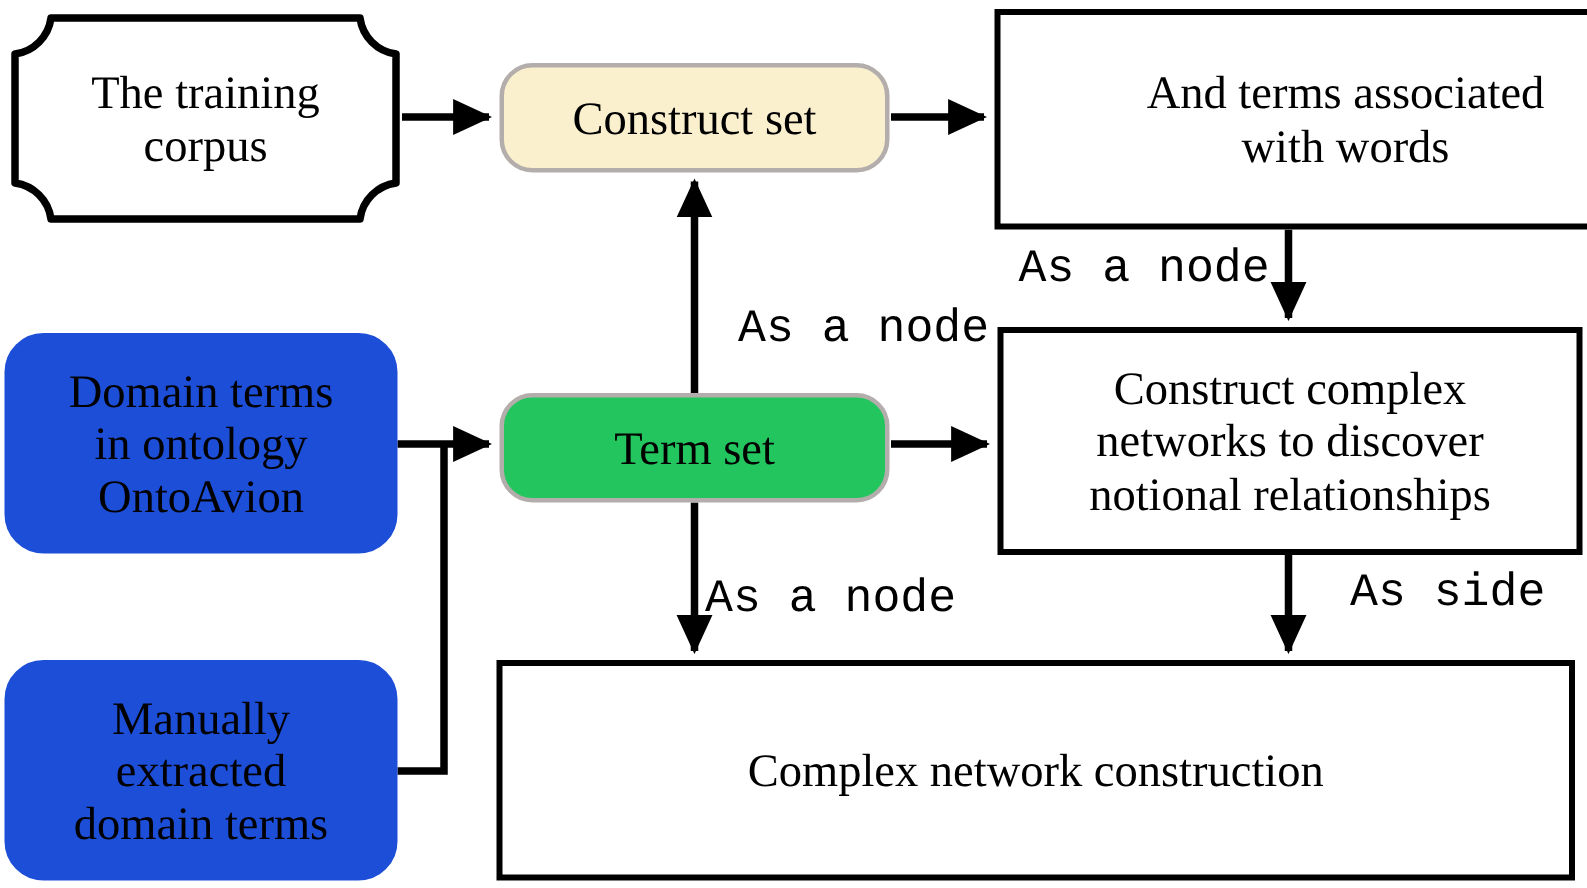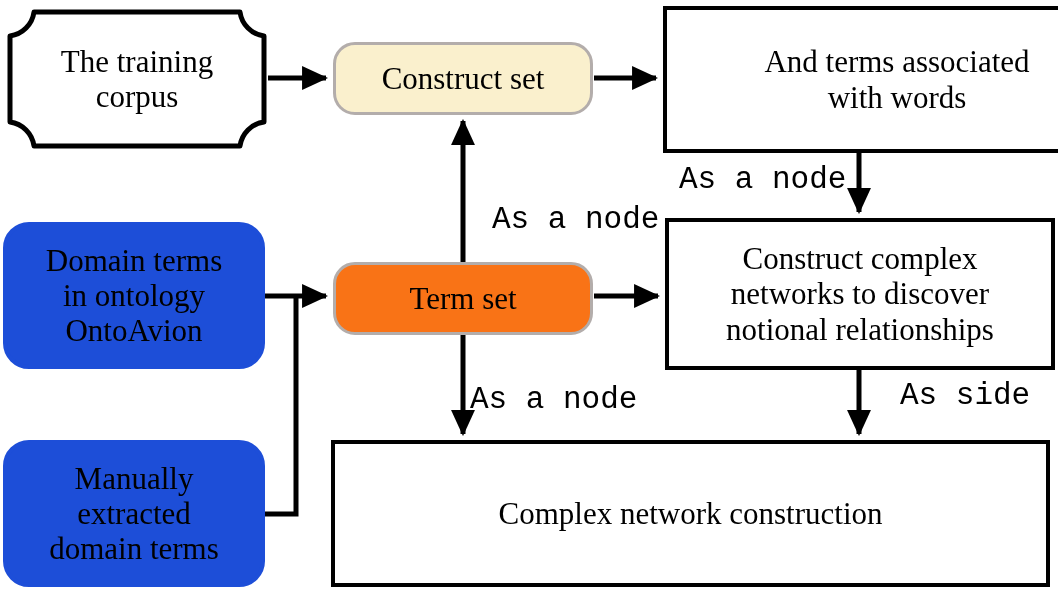--- a/index.html
+++ b/index.html
@@ -152,21 +152,21 @@
     <span class="txt">And terms associated
 with words</span>
   </div>
 
   <div class="node rrect" style="left:3px; top:222px; width:262px; height:147px; font-size:31px;">
     <span class="txt">Domain terms
 in ontology
 OntoAvion</span>
   </div>
 
-  <div class="node pill" style="left:333px; top:262px; width:260px; height:73px; font-size:31px; background:#f97316;">
+  <div class="node pill" style="left:333px; top:262px; width:260px; height:73px; font-size:31px; background:#22c55e;">
     <span class="txt">Term set</span>
   </div>
 
   <div class="node rect" style="left:665px; top:218px; width:390px; height:152px; font-size:31px;justify-content:center;">
     <span class="txt">Construct complex
 networks to discover
 notional relationships</span>
   </div>
 
   <div class="node rrect" style="left:3px; top:440px; width:262px; height:147px; font-size:31px;">

